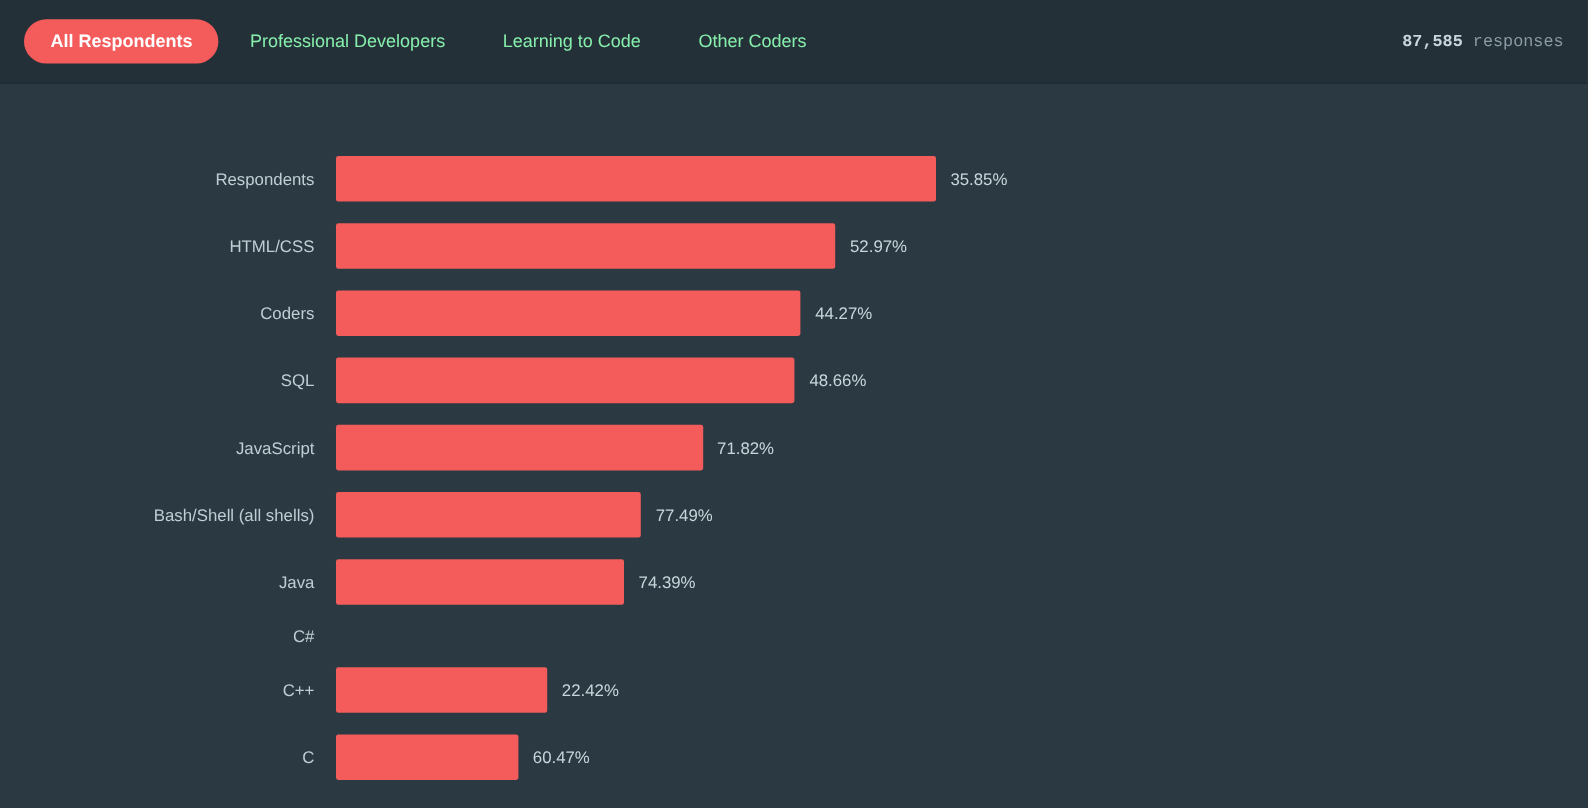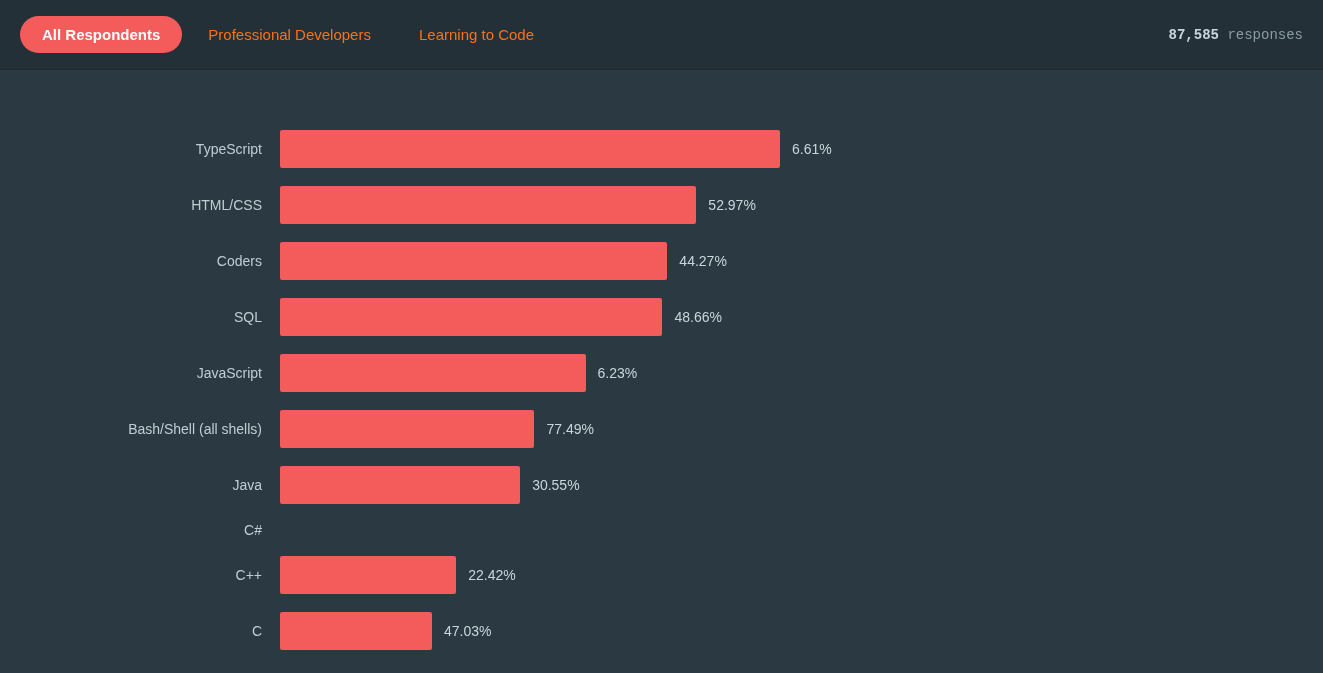--- a/index.html
+++ b/index.html
@@ -30,21 +30,21 @@
       padding: 10px 22px;
       font-size: 15px;
       font-weight: 600;
       cursor: pointer;
       white-space: nowrap;
     }
 
     .tab-btn {
       background: none;
       border: none;
-      color: #f97316;
+      color: #86efac;
       font-size: 15px;
       padding: 10px 22px;
       cursor: pointer;
       white-space: nowrap;
     }
 
     .response-count {
       margin-left: auto;
       color: #8a9ba3;
       font-size: 14px;
@@ -99,33 +99,34 @@
   </style>
 </head>
 <body>
 
 <div class="tab-bar">
 
   <div id="tabs-container" style="display:flex;align-items:center;gap:4px;justify-content:flex-end;">
       <button class="tab-btn-active">All Respondents</button>
       <button class="tab-btn">Professional Developers</button>
       <button class="tab-btn">Learning to Code</button>
+      <button class="tab-btn">Other Coders</button>
     </div>
   <div class="response-count">
     <strong id="resp-number">87,585</strong><span id="resp-suffix"> responses</span>
   </div>
 </div>
 
 <div class="chart-container">
   <div id="bars-container">
       <div class="bar-row">
-        <div class="bar-label">TypeScript</div>
+        <div class="bar-label">Respondents</div>
         <div class="bar-track">
           <div class="bar-fill" style="width: 500px;"></div>
-          <div class="bar-pct">6.61%</div>
+          <div class="bar-pct">35.85%</div>
         </div>
       </div>
       <div class="bar-row">
         <div class="bar-label">HTML/CSS</div>
         <div class="bar-track">
           <div class="bar-fill" style="width: 416.365px;"></div>
           <div class="bar-pct">52.97%</div>
         </div>
       </div>
       <div class="bar-row">
@@ -139,48 +140,48 @@
         <div class="bar-label">SQL</div>
         <div class="bar-track">
           <div class="bar-fill" style="width: 382.487px;"></div>
           <div class="bar-pct">48.66%</div>
         </div>
       </div>
       <div class="bar-row">
         <div class="bar-label">JavaScript</div>
         <div class="bar-track">
           <div class="bar-fill" style="width: 305.534px;"></div>
-          <div class="bar-pct">6.23%</div>
+          <div class="bar-pct">71.82%</div>
         </div>
       </div>
       <div class="bar-row">
         <div class="bar-label">Bash/Shell (all shells)</div>
         <div class="bar-track">
           <div class="bar-fill" style="width: 254.441px;"></div>
           <div class="bar-pct">77.49%</div>
         </div>
       </div>
       <div class="bar-row">
         <div class="bar-label">Java</div>
         <div class="bar-track">
           <div class="bar-fill" style="width: 240.135px;"></div>
-          <div class="bar-pct">30.55%</div>
+          <div class="bar-pct">74.39%</div>
         </div>
       </div>
       <div class="bar-row">
         <div class="bar-label">C#</div>
       </div>
       <div class="bar-row">
         <div class="bar-label">C++</div>
         <div class="bar-track">
           <div class="bar-fill" style="width: 176.23px;"></div>
           <div class="bar-pct">22.42%</div>
         </div>
       </div>
       <div class="bar-row">
         <div class="bar-label">C</div>
         <div class="bar-track">
           <div class="bar-fill" style="width: 152.02px;"></div>
-          <div class="bar-pct">47.03%</div>
+          <div class="bar-pct">60.47%</div>
         </div>
       </div>
     </div>
 </div>
 
 </body></html>

